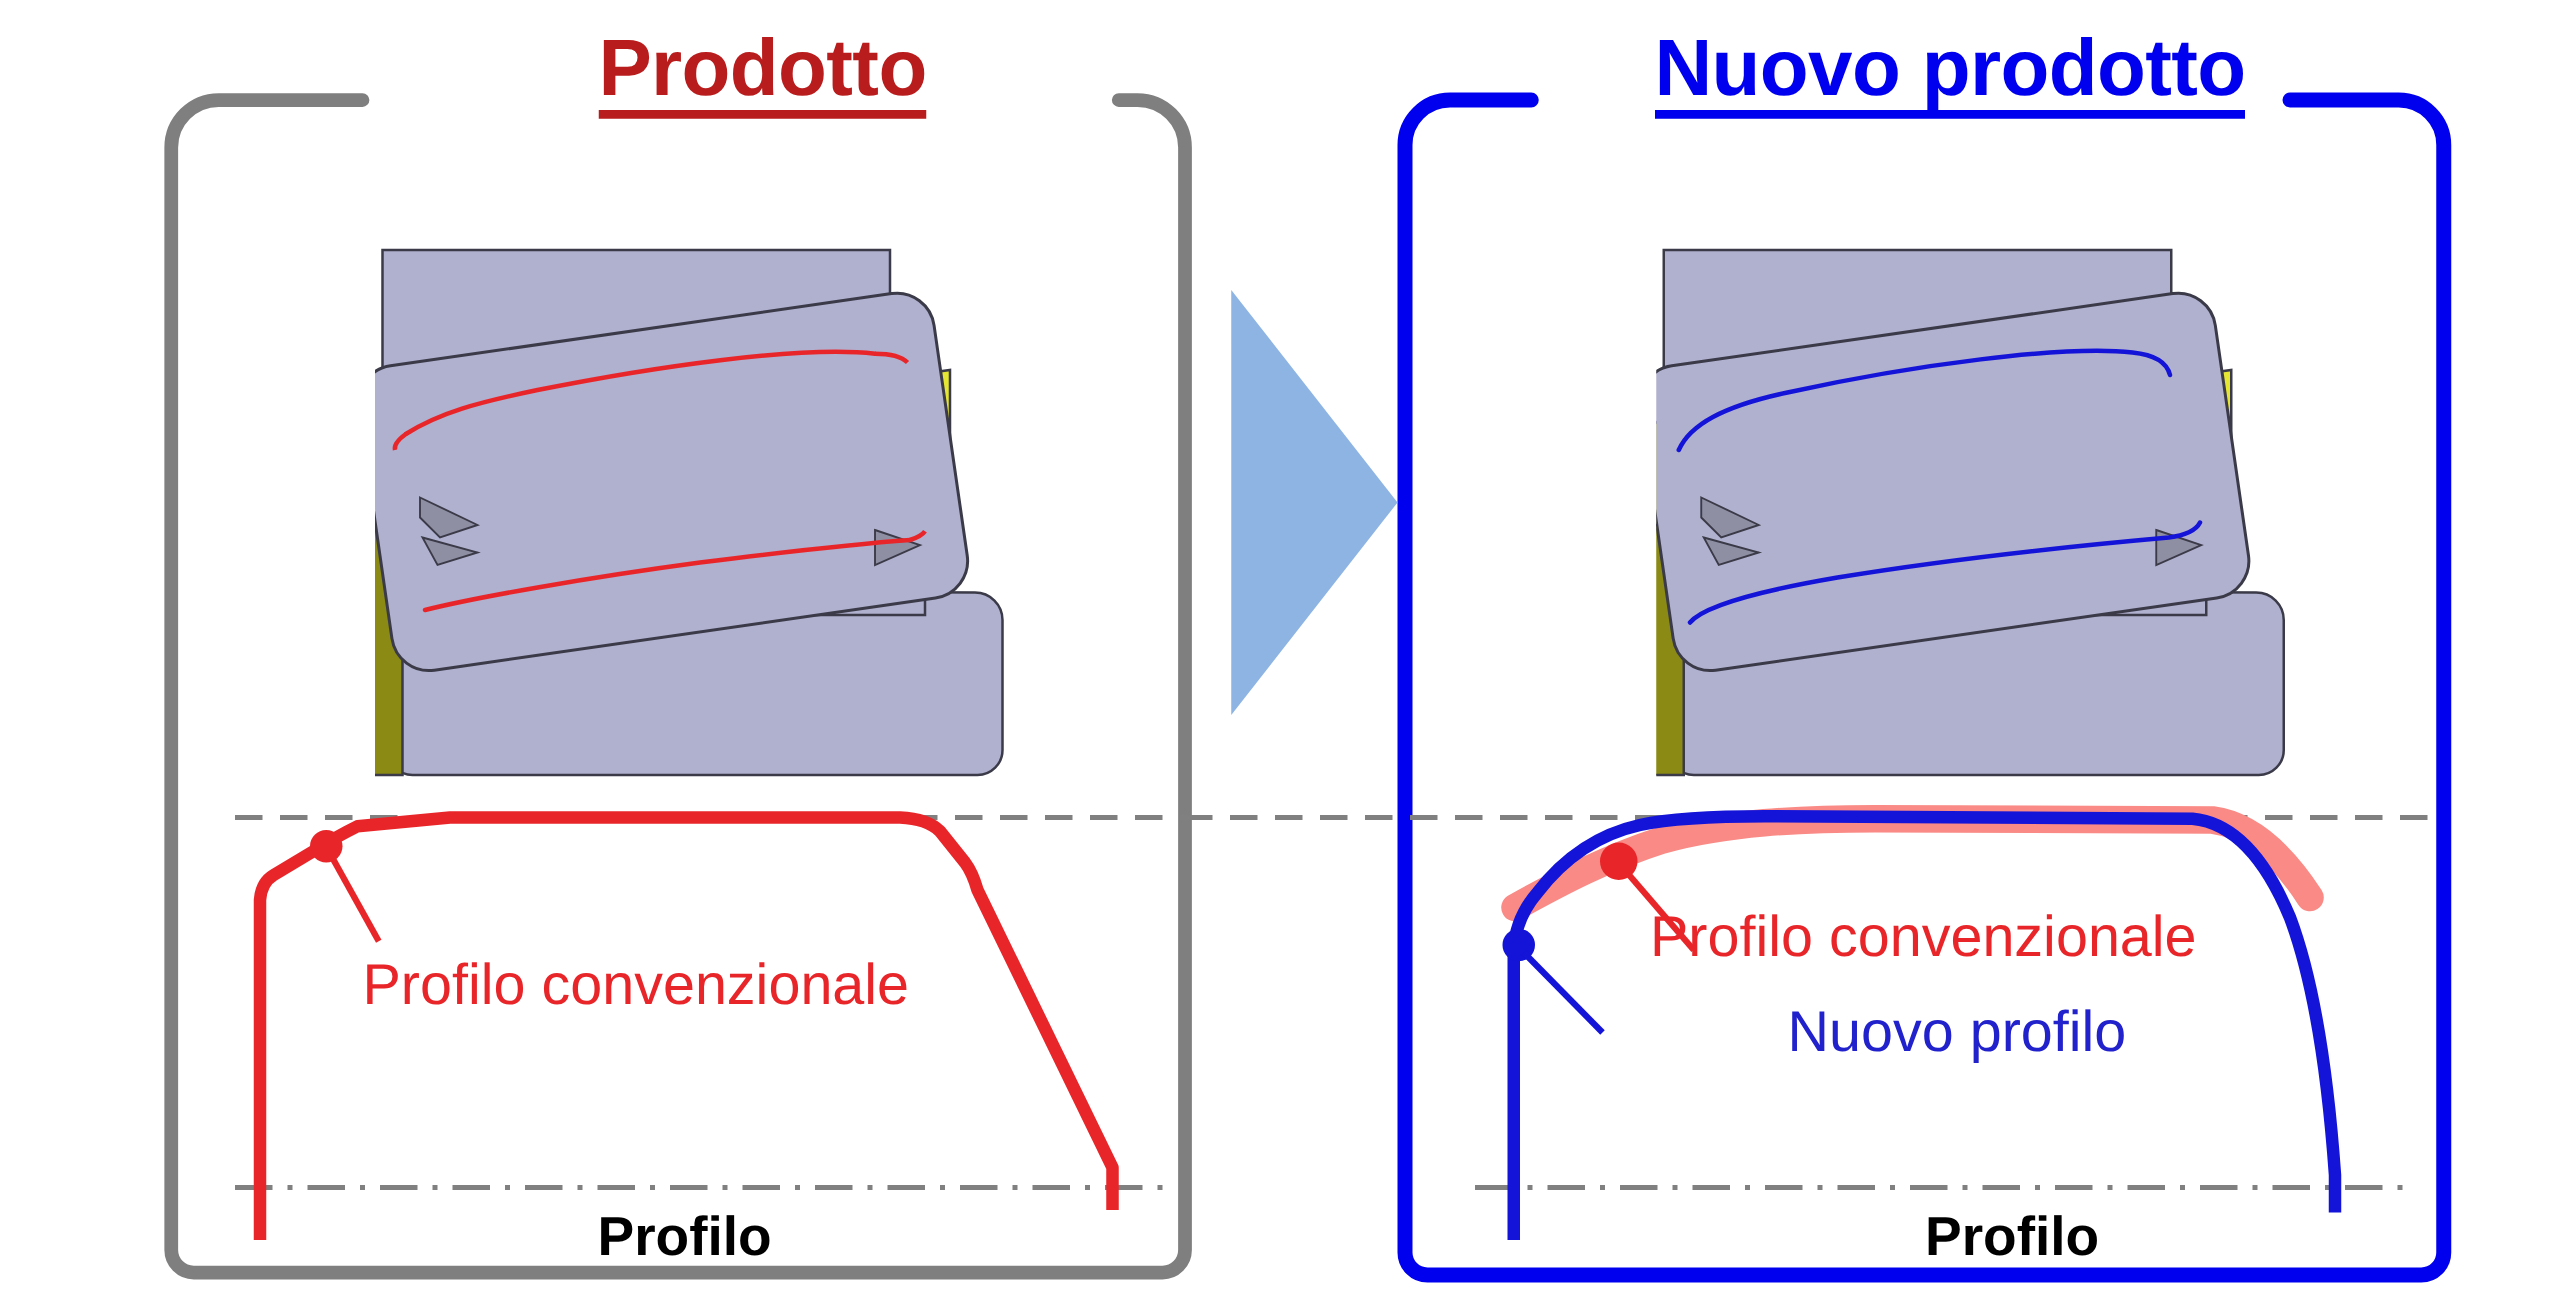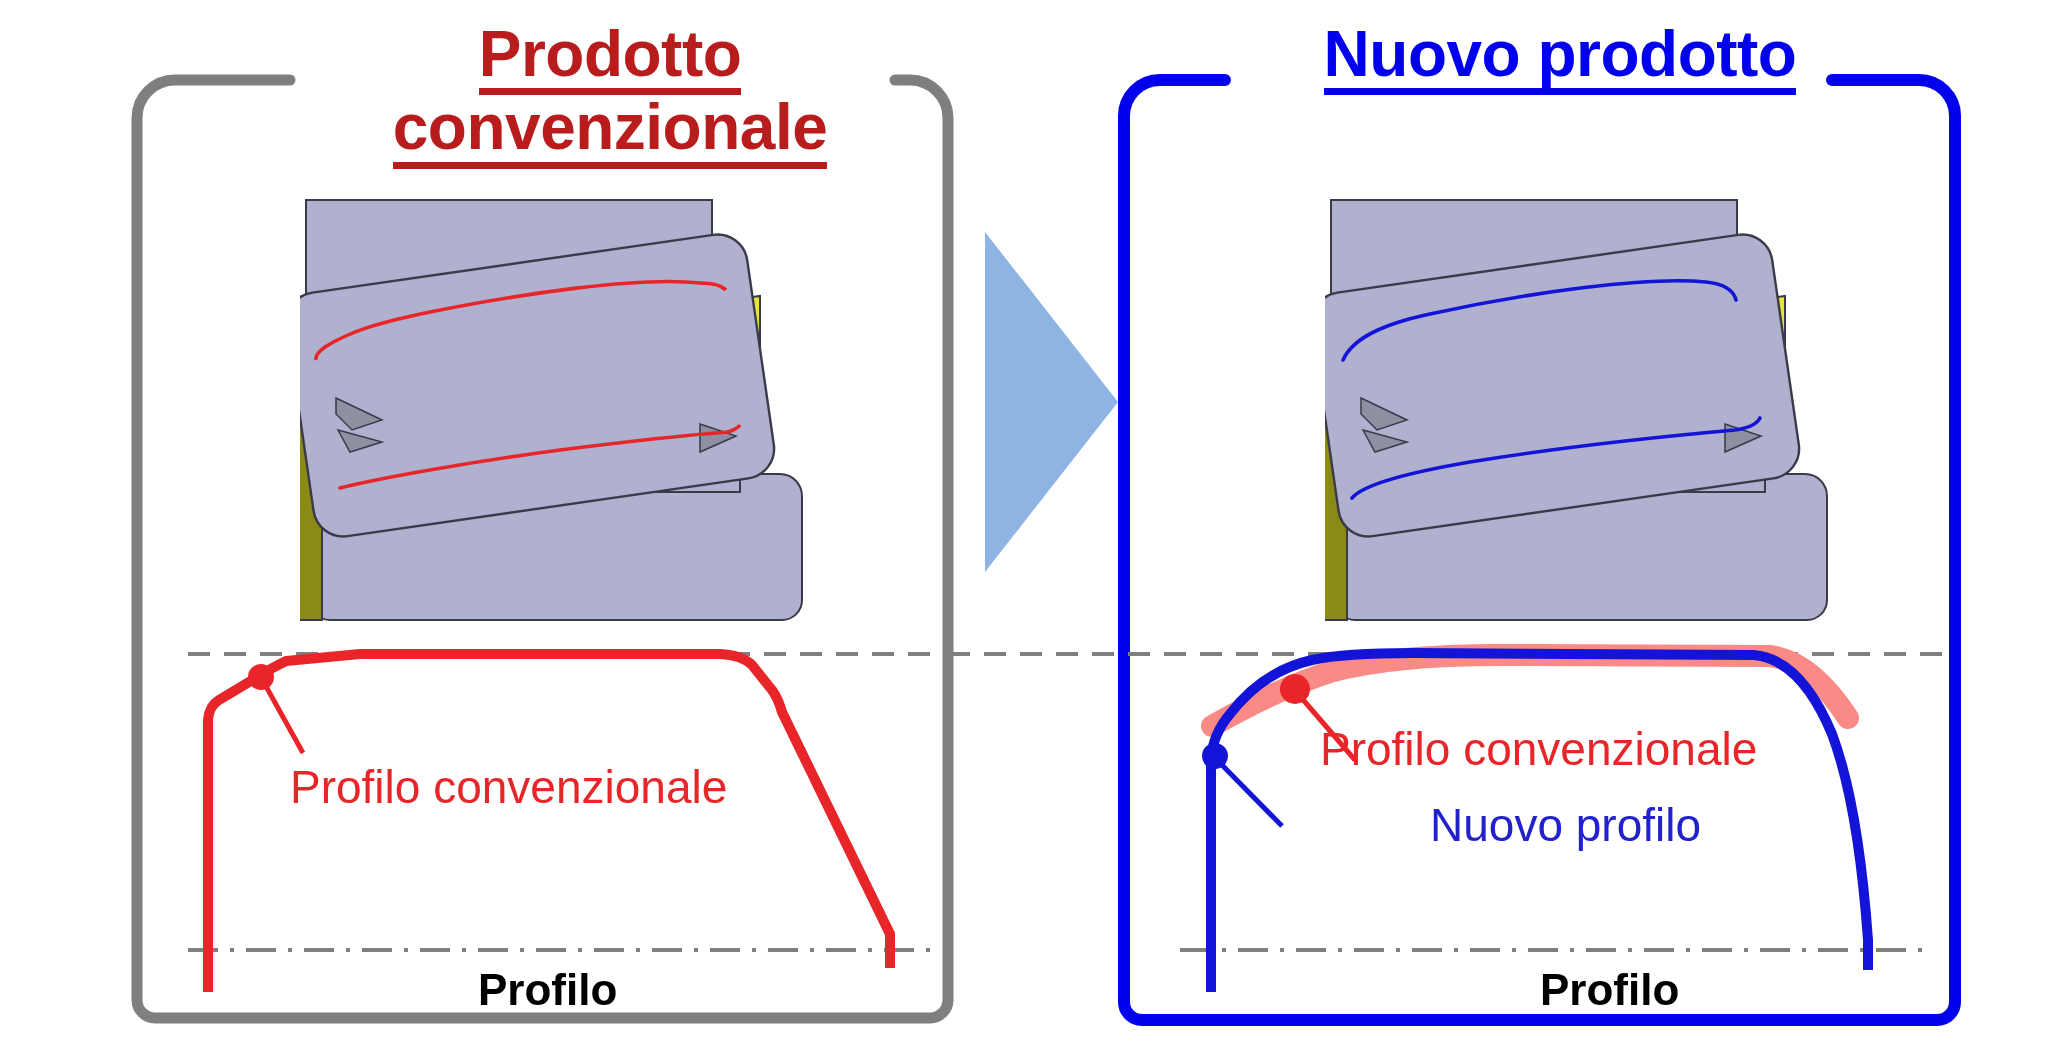--- a/index.html
+++ b/index.html
@@ -151,21 +151,20 @@
       <circle cx="1295" cy="689" r="15" fill="#e8262a"></circle>
       <line x1="1299" y1="695" x2="1355" y2="760" stroke="#e8262a" stroke-width="5"></line>
 
       <circle cx="1215" cy="756" r="13" fill="#1414d8"></circle>
       <line x1="1219" y1="762" x2="1282" y2="826" stroke="#1414d8" stroke-width="5"></line>
     </g>
   </svg>
 
   <div class="panel-title" id="title-left">
     <span>Prodotto</span><br>
-    <span>convenzionale</span>
   </div>
 
   <div class="panel-title" id="title-right">
     <span>Nuovo prodotto</span>
   </div>
 
   <div class="flabel" id="lbl-left-conv">Profilo convenzionale</div>
 
   <div class="flabel" id="lbl-right-conv">Profilo convenzionale</div>
 

